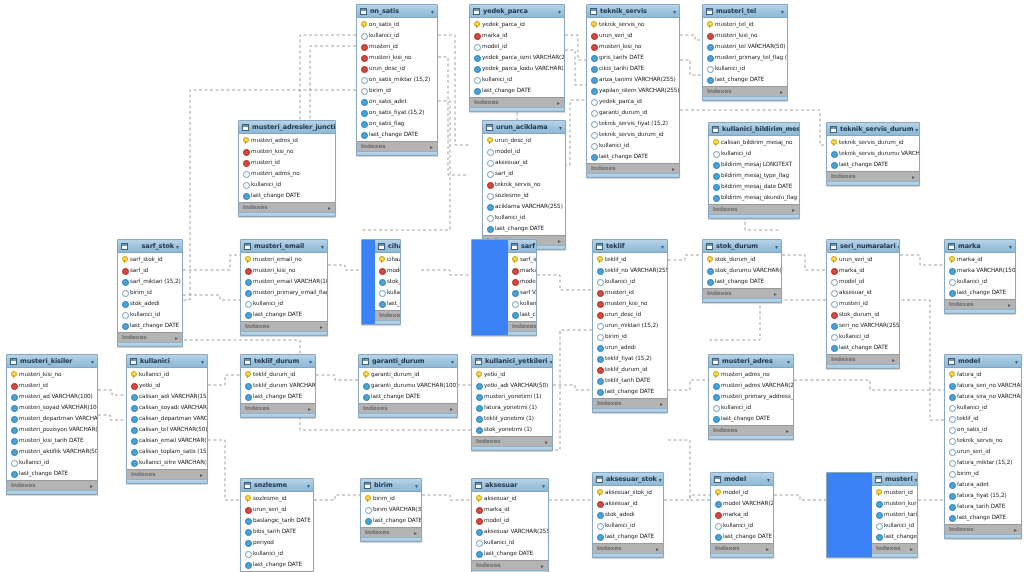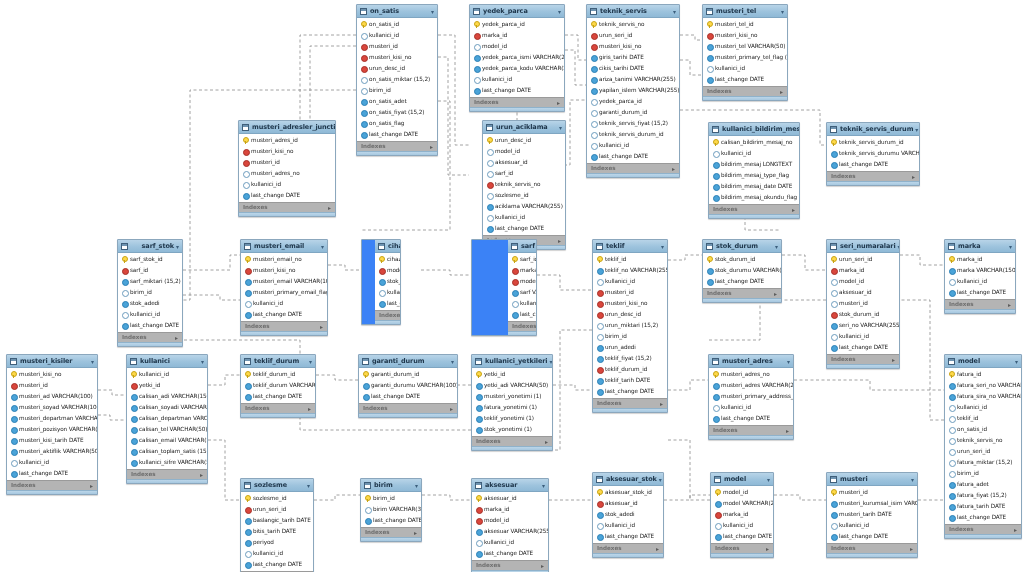--- a/index.html
+++ b/index.html
@@ -1352,21 +1352,21 @@
           <span class="col-key k-col"></span>
           <span class="col-name">last_change DATE</span>
         </div>
       </div>
       <div class="tbl-indexes">
         <span class="idx-label">Indexes</span>
         <span class="idx-arrow">▸</span>
       </div>
       <div class="tbl-foot"></div>
     </div>
-    <div class="table-node" style="left: 826px; top: 472px; width: 92px;">
+    <div class="table-node" style="left: 826px; top: 472px; width: 92px; padding-left: 45px;">
       <div class="tbl-header">
         <span class="tbl-icon"></span>
         <span class="tbl-title">musteri</span>
         <span class="tbl-caret">▾</span>
       </div>
       <div class="tbl-cols">
         <div class="col-row">
           <span class="col-key k-pk"></span>
           <span class="col-name">musteri_id</span>
         </div>

